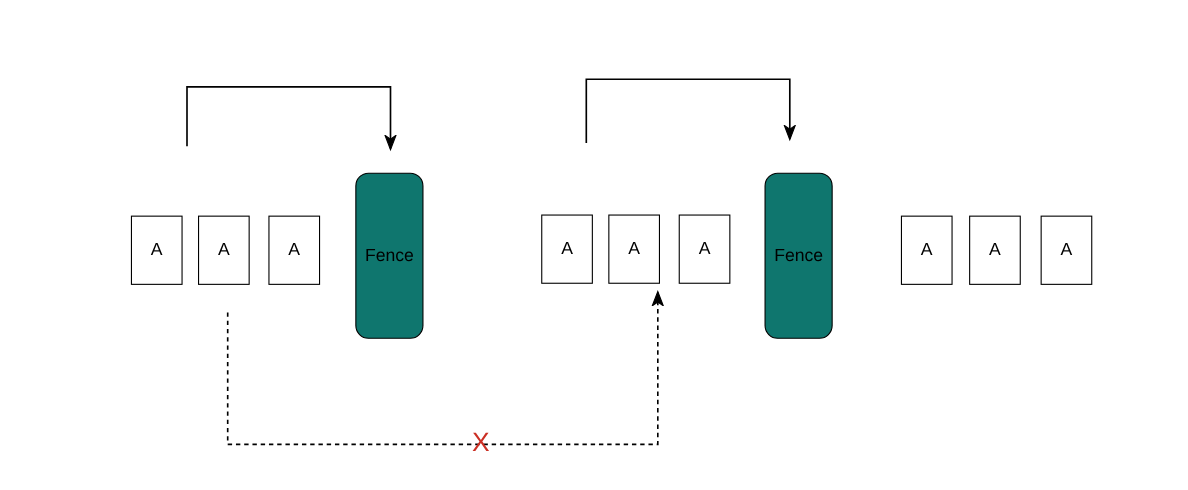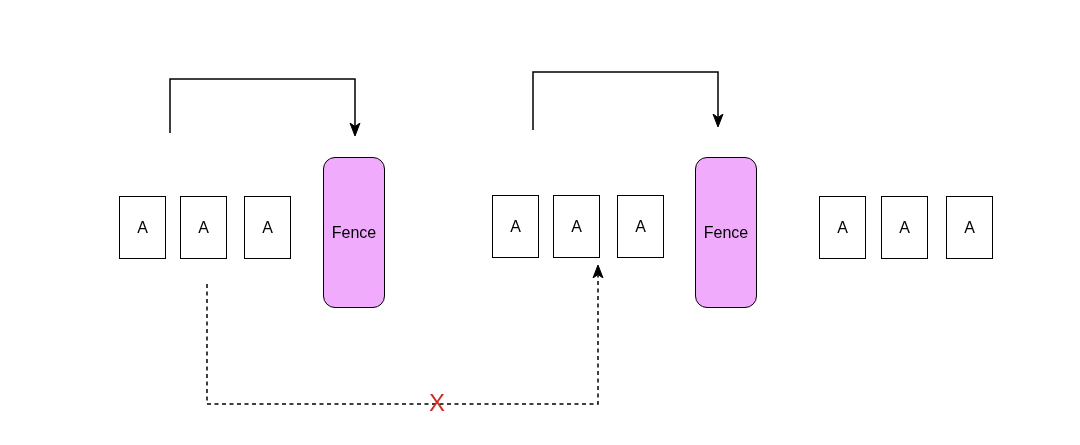--- a/index.html
+++ b/index.html
@@ -36,21 +36,21 @@
     font-size: 16px;
     color: #000000;
   }
   .box-fence {
     position: absolute;
     width: 62px;
     height: 151px;
     box-sizing: border-box;
     border: 1.5px solid #000000;
     border-radius: 12px;
-    background: #f0abfc;
+    background: #0f766e;
     display: flex;
     align-items: center;
     justify-content: center;
     font-size: 16px;
     color: #000000;
   }
   .forbidden-x {
     position: absolute;
     left: 426px;
     top: 390px;

